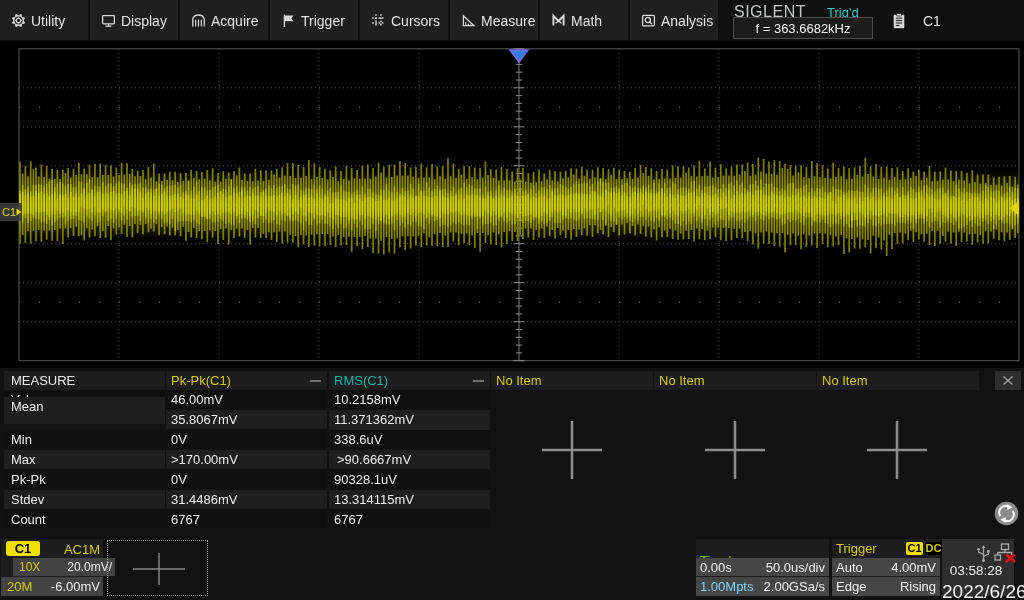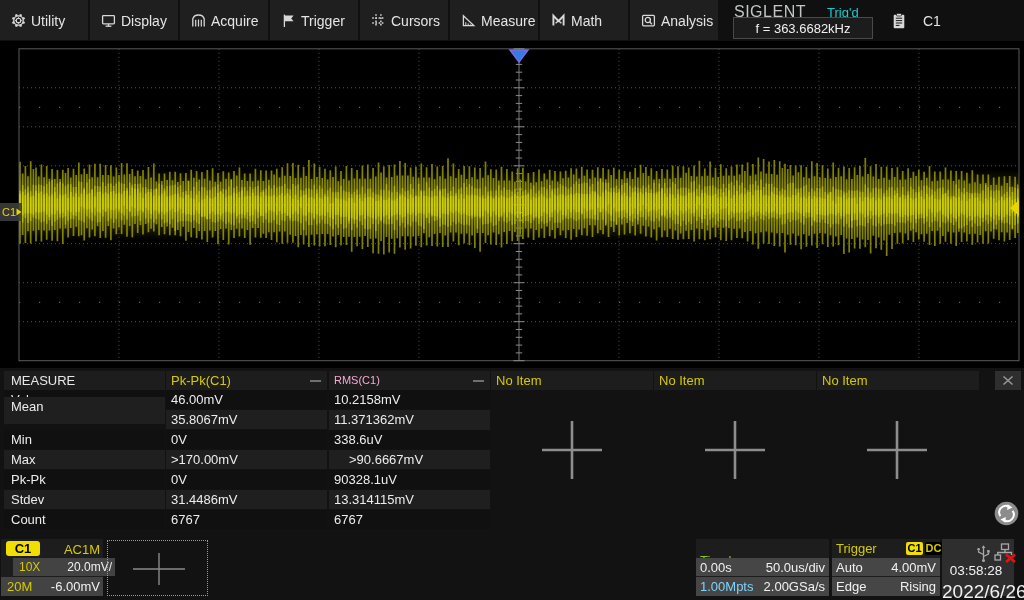--- a/index.html
+++ b/index.html
@@ -118,39 +118,39 @@
       <path d="M510 50H528L519 62Z" fill="#2f7fe0" stroke="#7b68ee" stroke-width="1.5"></path>
       <path d="M1010 208L1019 200V216Z" fill="#e8d500"></path>
       <rect x="0" y="203" width="22" height="18" fill="#3c3c3c" opacity="0.9"></rect>
       <text x="2" y="216" font-family="Liberation Sans" font-size="11" fill="#e8d500">C1</text>
       <path d="M16.5 208.5L21.5 212L16.5 215.5Z" fill="#e8d500"></path>
     </svg>
   </div>
 <div class="abs" style="left:0;top:368px;width:1024px;height:168px;background:#121212">
     <div class="cell" style="left:4px;top:3px;width:161px;height:19px;background:#1d1d1d;color:#e8e8e8;font-size:13px;line-height:19px"><span style="margin-left:7px">MEASURE</span></div>
     <div class="cell" style="left:166px;top:3px;width:161px;height:19px;background:#1d1d1d;color:#d6ca00;font-size:13px;line-height:19px"><span style="margin-left:5px">Pk-Pk(C1)</span><span style="position:absolute;right:6px;top:9px;width:11px;height:2px;background:#6f6f6f"></span></div>
-    <div class="cell" style="left:329px;top:3px;width:161px;height:19px;background:#1d1d1d;color:#f9a8d4;font-size:11px;line-height:19px"><span style="margin-left:5px">RMS(C1)</span><span style="position:absolute;right:6px;top:9px;width:11px;height:2px;background:#6f6f6f"></span></div>
+    <div class="cell" style="left:329px;top:3px;width:161px;height:19px;background:#1d1d1d;color:#14b8a6;font-size:13px;line-height:19px"><span style="margin-left:5px">RMS(C1)</span><span style="position:absolute;right:6px;top:9px;width:11px;height:2px;background:#6f6f6f"></span></div>
     <div class="cell" style="left:491px;top:3px;width:162px;height:19px;background:#1d1d1d;color:#d6ca00;font-size:13px;line-height:19px"><span style="margin-left:5px">No Item</span></div>
     <div class="cell" style="left:654px;top:3px;width:162px;height:19px;background:#1d1d1d;color:#d6ca00;font-size:13px;line-height:19px"><span style="margin-left:5px">No Item</span></div>
     <div class="cell" style="left:817px;top:3px;width:162px;height:19px;background:#1d1d1d;color:#d6ca00;font-size:13px;line-height:19px"><span style="margin-left:5px">No Item</span></div>
     <div class="cell" style="left:995px;top:3px;width:26px;height:19px;background:#2e2e2e"><svg width="26" height="19">
         <path d="M8.5 5.5L17.5 13.5M17.5 5.5L8.5 13.5" stroke="#9a9a9a" stroke-width="1.5"></path>
       </svg></div>
     <div class="cell" style="left:4px;top:22px;width:161px;height:19px;background:#101010;color:#ececec;font-size:13px;line-height:19px"><span style="margin-left:7px">Value</span></div>
     <div class="cell" style="left:166px;top:22px;width:161px;height:19px;background:#101010;color:#ececec;font-size:13px;line-height:19px"><span style="margin-left:5px">46.00mV</span></div>
     <div class="cell" style="left:329px;top:22px;width:161px;height:19px;background:#101010;color:#ececec;font-size:13px;line-height:19px"><span style="margin-left:5px">10.2158mV</span></div>
     <div class="cell" style="left:4px;top:29px;width:161px;height:27px;background:#1f1f1f;color:#ececec;font-size:13px;line-height:19px"><span style="margin-left:7px">Mean</span></div>
     <div class="cell" style="left:166px;top:42px;width:161px;height:19px;background:#1f1f1f;color:#ececec;font-size:13px;line-height:19px"><span style="margin-left:5px">35.8067mV</span></div>
     <div class="cell" style="left:329px;top:42px;width:161px;height:34px;background:#1f1f1f;color:#ececec;font-size:13px;line-height:19px"><span style="margin-left:5px">11.371362mV</span></div>
     <div class="cell" style="left:4px;top:62px;width:161px;height:19px;background:#101010;color:#ececec;font-size:13px;line-height:19px"><span style="margin-left:7px">Min</span></div>
     <div class="cell" style="left:166px;top:62px;width:161px;height:19px;background:#101010;color:#ececec;font-size:13px;line-height:19px"><span style="margin-left:5px">0V</span></div>
     <div class="cell" style="left:329px;top:62px;width:161px;height:19px;background:#101010;color:#ececec;font-size:13px;line-height:19px"><span style="margin-left:5px">338.6uV</span></div>
     <div class="cell" style="left:4px;top:82px;width:161px;height:19px;background:#1f1f1f;color:#ececec;font-size:13px;line-height:19px"><span style="margin-left:7px">Max</span></div>
     <div class="cell" style="left:166px;top:82px;width:161px;height:19px;background:#1f1f1f;color:#ececec;font-size:13px;line-height:19px"><span style="margin-left:5px">&gt;170.00mV</span></div>
-    <div class="cell" style="left:329px;top:82px;width:161px;height:19px;background:#1f1f1f;color:#ececec;font-size:13px;line-height:19px"><span style="margin-left:20px">&gt;90.6667mV</span></div>
+    <div class="cell" style="left:329px;top:82px;width:161px;height:19px;background:#1f1f1f;color:#ececec;font-size:13px;line-height:19px"><span style="margin-left:8px">&gt;90.6667mV</span></div>
     <div class="cell" style="left:4px;top:102px;width:161px;height:19px;background:#101010;color:#ececec;font-size:13px;line-height:19px"><span style="margin-left:7px">Pk-Pk</span></div>
     <div class="cell" style="left:166px;top:102px;width:161px;height:19px;background:#101010;color:#ececec;font-size:13px;line-height:19px"><span style="margin-left:5px">0V</span></div>
     <div class="cell" style="left:329px;top:102px;width:161px;height:19px;background:#101010;color:#ececec;font-size:13px;line-height:19px"><span style="margin-left:5px">90328.1uV</span></div>
     <div class="cell" style="left:4px;top:122px;width:161px;height:19px;background:#1f1f1f;color:#ececec;font-size:13px;line-height:19px"><span style="margin-left:7px">Stdev</span></div>
     <div class="cell" style="left:166px;top:122px;width:161px;height:19px;background:#1f1f1f;color:#ececec;font-size:13px;line-height:19px"><span style="margin-left:5px">31.4486mV</span></div>
     <div class="cell" style="left:329px;top:122px;width:161px;height:19px;background:#1f1f1f;color:#ececec;font-size:13px;line-height:19px"><span style="margin-left:5px">13.314115mV</span></div>
     <div class="cell" style="left:4px;top:142px;width:161px;height:19px;background:#101010;color:#ececec;font-size:13px;line-height:19px"><span style="margin-left:7px">Count</span></div>
     <div class="cell" style="left:166px;top:142px;width:161px;height:19px;background:#101010;color:#ececec;font-size:13px;line-height:19px"><span style="margin-left:5px">6767</span></div>
     <div class="cell" style="left:329px;top:142px;width:161px;height:19px;background:#101010;color:#ececec;font-size:13px;line-height:19px"><span style="margin-left:5px">6767</span></div>
     <svg class="abs" style="left:541px;top:52px" width="62" height="60">

